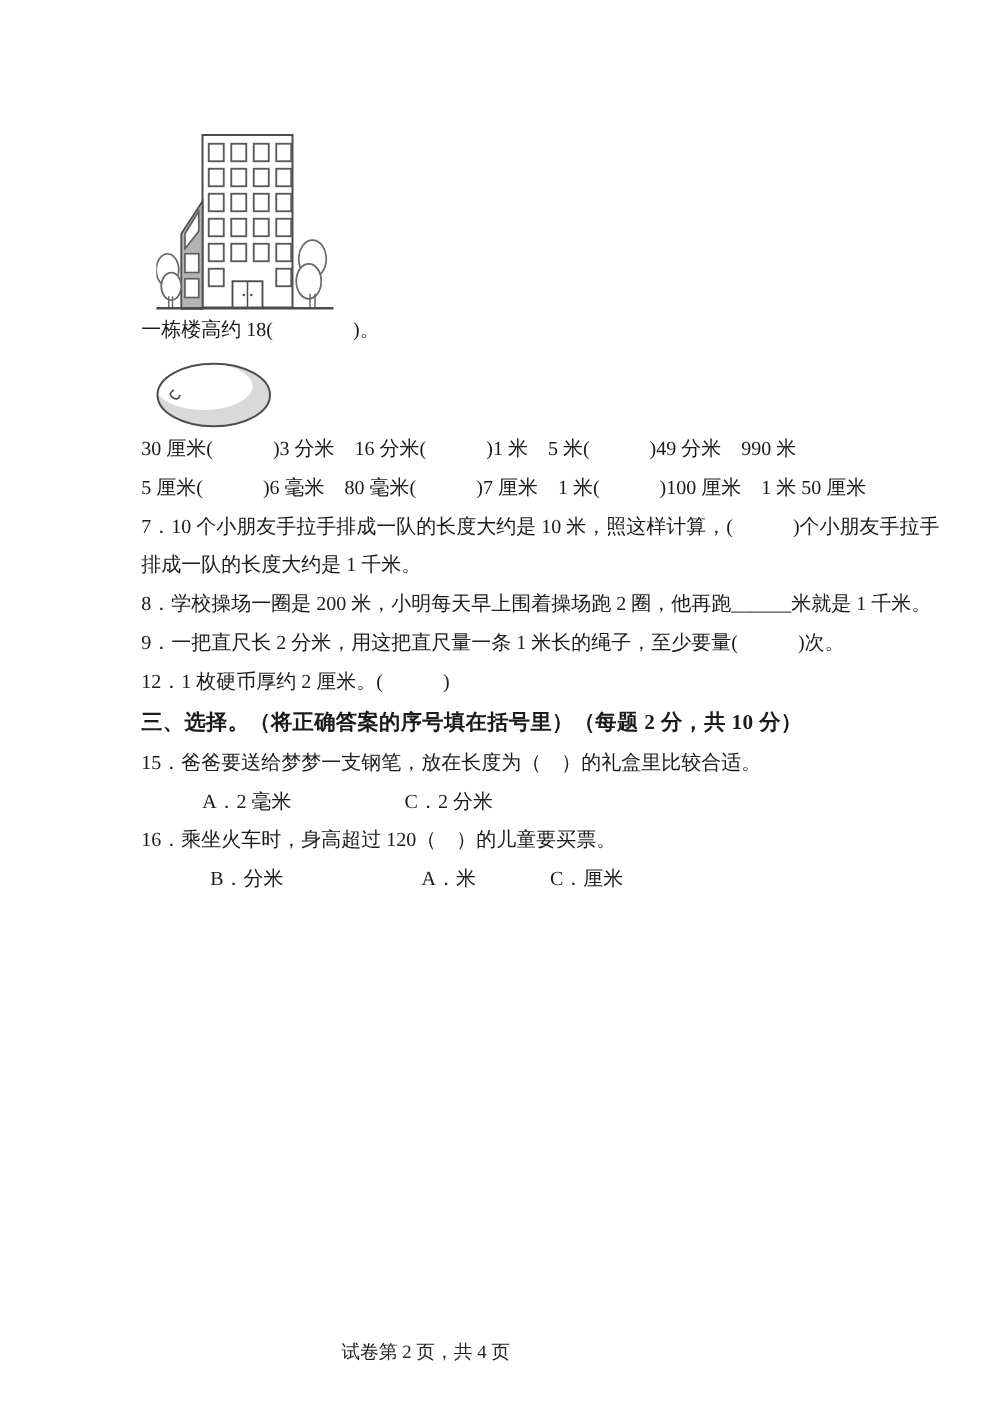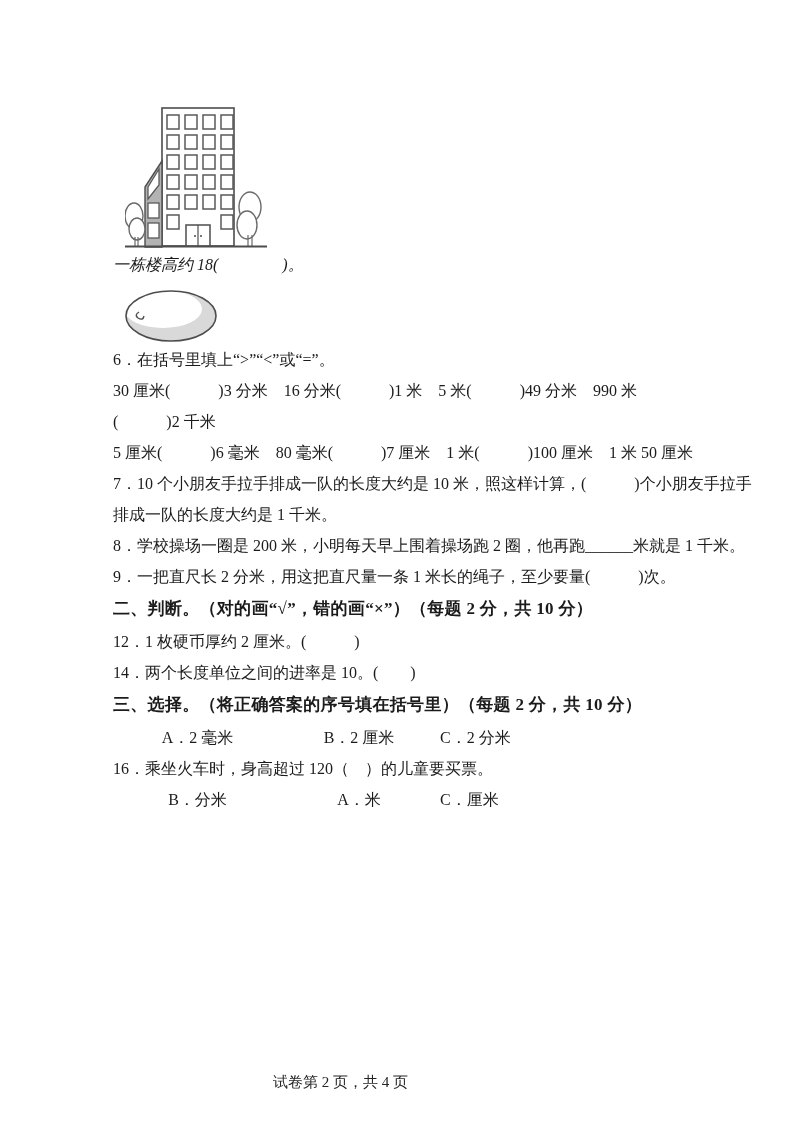--- a/index.html
+++ b/index.html
@@ -8,21 +8,21 @@
     font-family:"Liberation Serif","DejaVu Serif",serif;color:#1b1b1b;
   }
   .doc{
     position:absolute;left:113px;top:0;width:573px;
     font-size:16px;line-height:31px;
   }
   .doc p{margin:0;white-space:nowrap;}
   .illustration{display:block;}
   .building-wrap{margin:103px 0 0 12px;}
   .rice-wrap{margin:8px 0 0 10px;}
-  .caption{margin-top:10px;font-style:italic;}
+  .caption{margin-top:10px;}
   .caption-building{margin-top:9px;}
   .sec-title{font-weight:bold;font-size:17px;line-height:34px;letter-spacing:0.3px;}
   .options{display:flex;line-height:31px;padding-left:4px;}
   .options span{display:inline-block;white-space:nowrap;text-align:center;}
   .options span:nth-child(1){width:161px;}
   .options span:nth-child(2){width:162px;}
   .footer{
     position:absolute;left:0;top:1070px;width:681px;text-align:center;
     font-size:15px;line-height:24px;color:#242424;
   }
@@ -93,39 +93,35 @@
   <p class="caption caption-building">一栋楼高约 18(　　　　)。</p>
 
   <svg class="illustration rice-wrap" width="96" height="56" viewBox="0 0 96 56">
     <ellipse cx="48" cy="28" rx="45" ry="25" fill="#d9d9d9"></ellipse>
     <ellipse cx="40" cy="21" rx="39" ry="19" fill="#ffffff"></ellipse>
     <ellipse cx="48" cy="28" rx="45" ry="25" fill="none" stroke="#4d4d4d" stroke-width="1.6"></ellipse>
     <path d="M16 24 q-5 3 -1 6 q5 3 6 -2" fill="none" stroke="#4d4d4d" stroke-width="1.4"></path>
   </svg>
 
 
-  <p>6．在括号里填上“&gt;”“&lt;”或“=”。</p>
   <p>30 厘米(　　　)3 分米　16 分米(　　　)1 米　5 米(　　　)49 分米　990 米</p>
-  <p>(　　　)2 千米</p>
   <p>5 厘米(　　　)6 毫米　80 毫米(　　　)7 厘米　1 米(　　　)100 厘米　1 米 50 厘米</p>
 
   <p>7．10 个小朋友手拉手排成一队的长度大约是 10 米，照这样计算，(　　　)个小朋友手拉手</p>
   <p>排成一队的长度大约是 1 千米。</p>
   <p>8．学校操场一圈是 200 米，小明每天早上围着操场跑 2 圈，他再跑______米就是 1 千米。</p>
   <p>9．一把直尺长 2 分米，用这把直尺量一条 1 米长的绳子，至少要量(　　　)次。</p>
 
-  <p class="sec-title">二、判断。（对的画“√”，错的画“×”）（每题 2 分，共 10 分）</p>
   <p>12．1 枚硬币厚约 2 厘米。(　　　)</p>
-  <p>14．两个长度单位之间的进率是 10。(　　)</p>
 
   <p class="sec-title">三、选择。（将正确答案的序号填在括号里）（每题 2 分，共 10 分）</p>
 
+  <p>15．爸爸要送给梦梦一支钢笔，放在长度为（　）的礼盒里比较合适。</p>
   <div class="options">
     <span>A．2 毫米</span>
-    <span>B．2 厘米</span>
     <span>C．2 分米</span>
   </div>
 
   <p>16．乘坐火车时，身高超过 120（　）的儿童要买票。</p>
   <div class="options">
     <span>B．分米</span>
     <span>A．米</span>
     <span>C．厘米</span>
   </div>
 

